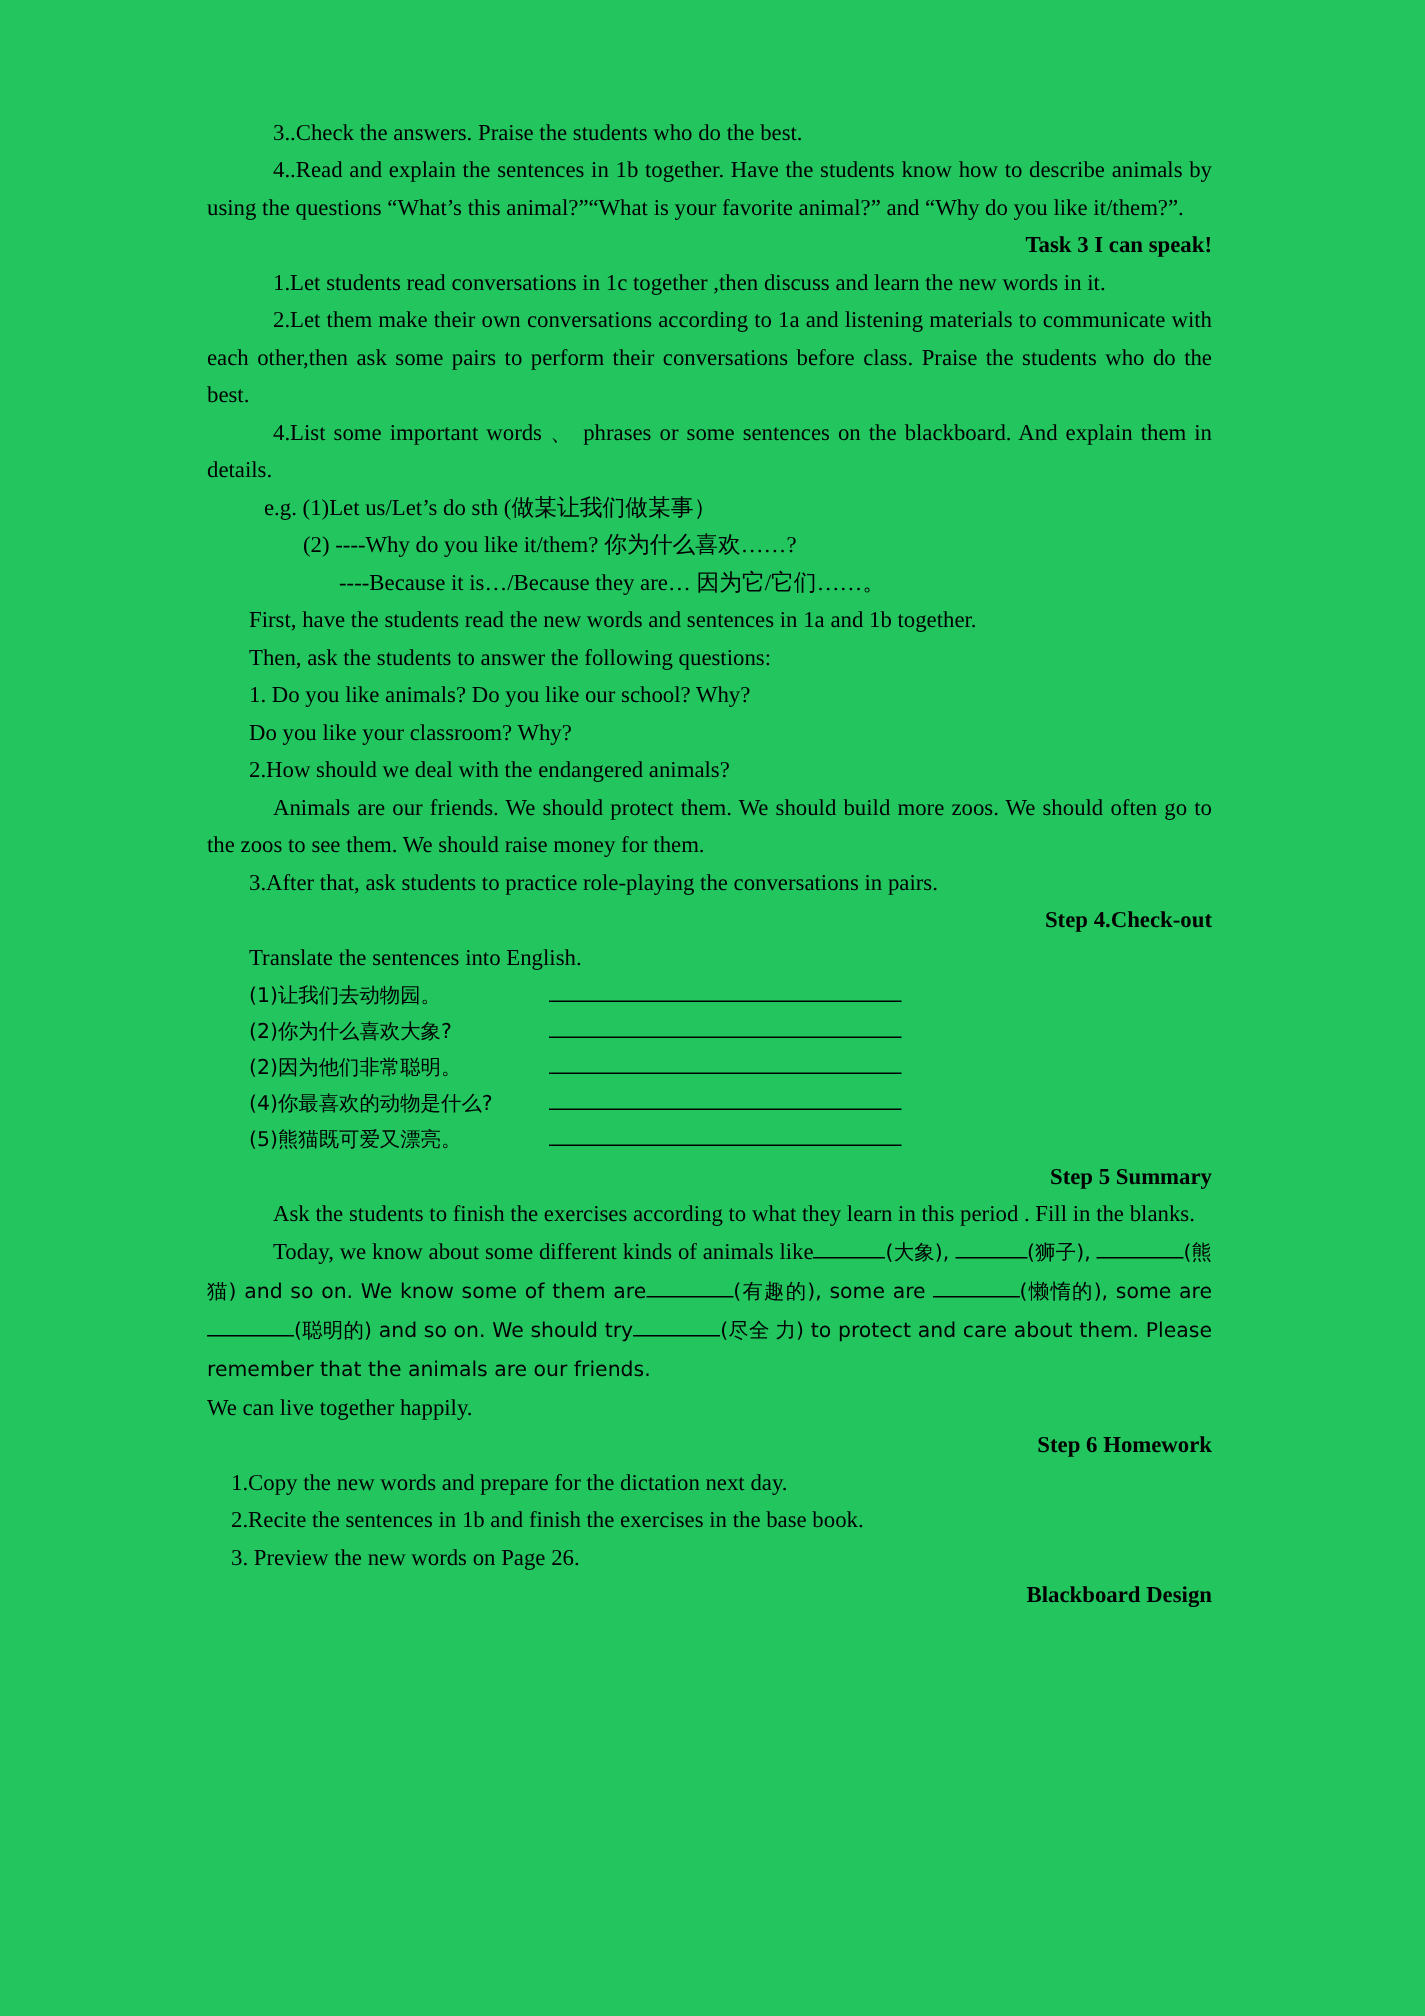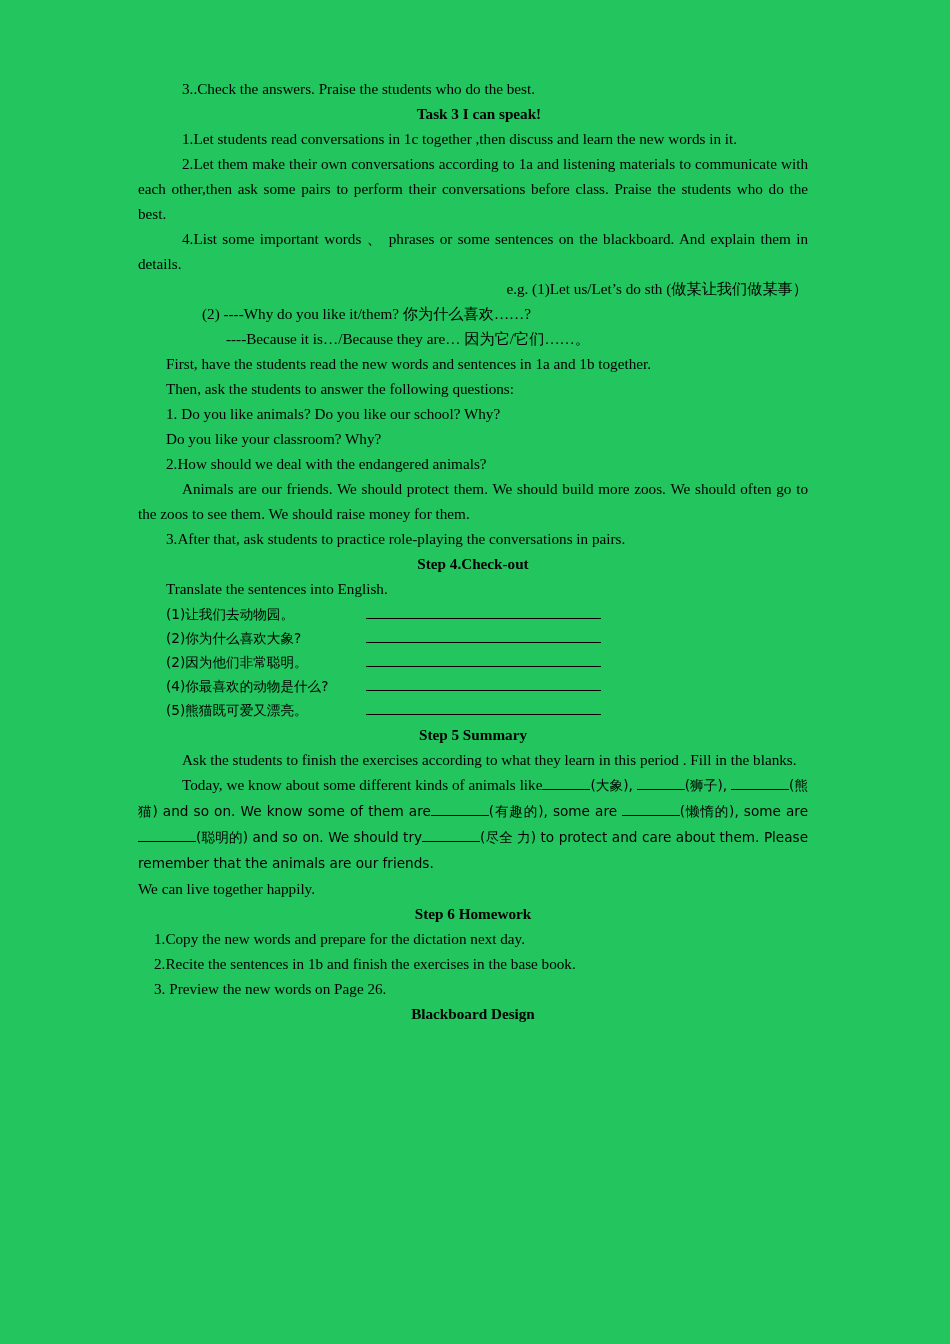--- a/index.html
+++ b/index.html
@@ -32,21 +32,21 @@
     margin: 0;
     padding: 0;
   }
   .para {
     text-align: justify;
     text-indent: 0;
   }
   .ind-hang2 { text-indent: 44px; }
   .heading {
     font-weight: bold;
-    text-align: center;
+    text-align: right;
   }
   .nowrapjust { text-align: left; }
   .cn {
     font-family: "DejaVu Sans", "Liberation Sans", sans-serif;
     font-size: 13.6px;
   }
   .blank-row {
     display: flex;
     align-items: baseline;
     line-height: 24px;
@@ -73,30 +73,31 @@
   .exercise-block { margin-top: 1px; }
 </style>
 </head>
 <body>
 
 <div class="page">
   <div class="doc">
 
     <p class="para ind-hang2">3..Check the answers.  Praise the students who do  the  best.</p>
 
+    <p class="para ind-hang2">4..Read and  explain  the sentences in 1b  together.  Have the students know how to describe animals by using the questions “What’s this animal?”“What is your favorite animal?” and “Why do you like it/them?”.</p>
 
     <p class="heading" style="padding-left:12px;margin-top:0;">Task 3    I  can speak!</p>
 
     <p class="para ind-hang2">1.Let students read conversations in 1c together ,then discuss and learn the new words in it.</p>
 
     <p class="para ind-hang2">2.Let them make their own conversations according to 1a and listening materials to communicate with each other,then ask some pairs to perform their conversations before class. Praise the students who do the best.</p>
 
     <p class="para ind-hang2">4.List some important words 、 phrases or some sentences on the blackboard. And explain them in details.</p>
 
-    <p class="nowrapjust" style="padding-left:38px;text-align:right;">e.g. (1)Let us/Let’s do sth (做某让我们做某事）</p>
+    <p class="nowrapjust" style="padding-left:38px;">e.g. (1)Let us/Let’s do sth (做某让我们做某事）</p>
 
     <p class="nowrapjust" style="padding-left:64px;">(2) ----Why do you like it/them? 你为什么喜欢……?</p>
 
     <p class="nowrapjust" style="padding-left:88px;">----Because it is…/Because they are… 因为它/它们……。</p>
 
 
     <p class="nowrapjust" style="padding-left:28px;">First, have the students read the new words and sentences in 1a and 1b together.</p>
 
     <p class="nowrapjust" style="padding-left:28px;">Then, ask the students to answer the following questions:</p>
 

